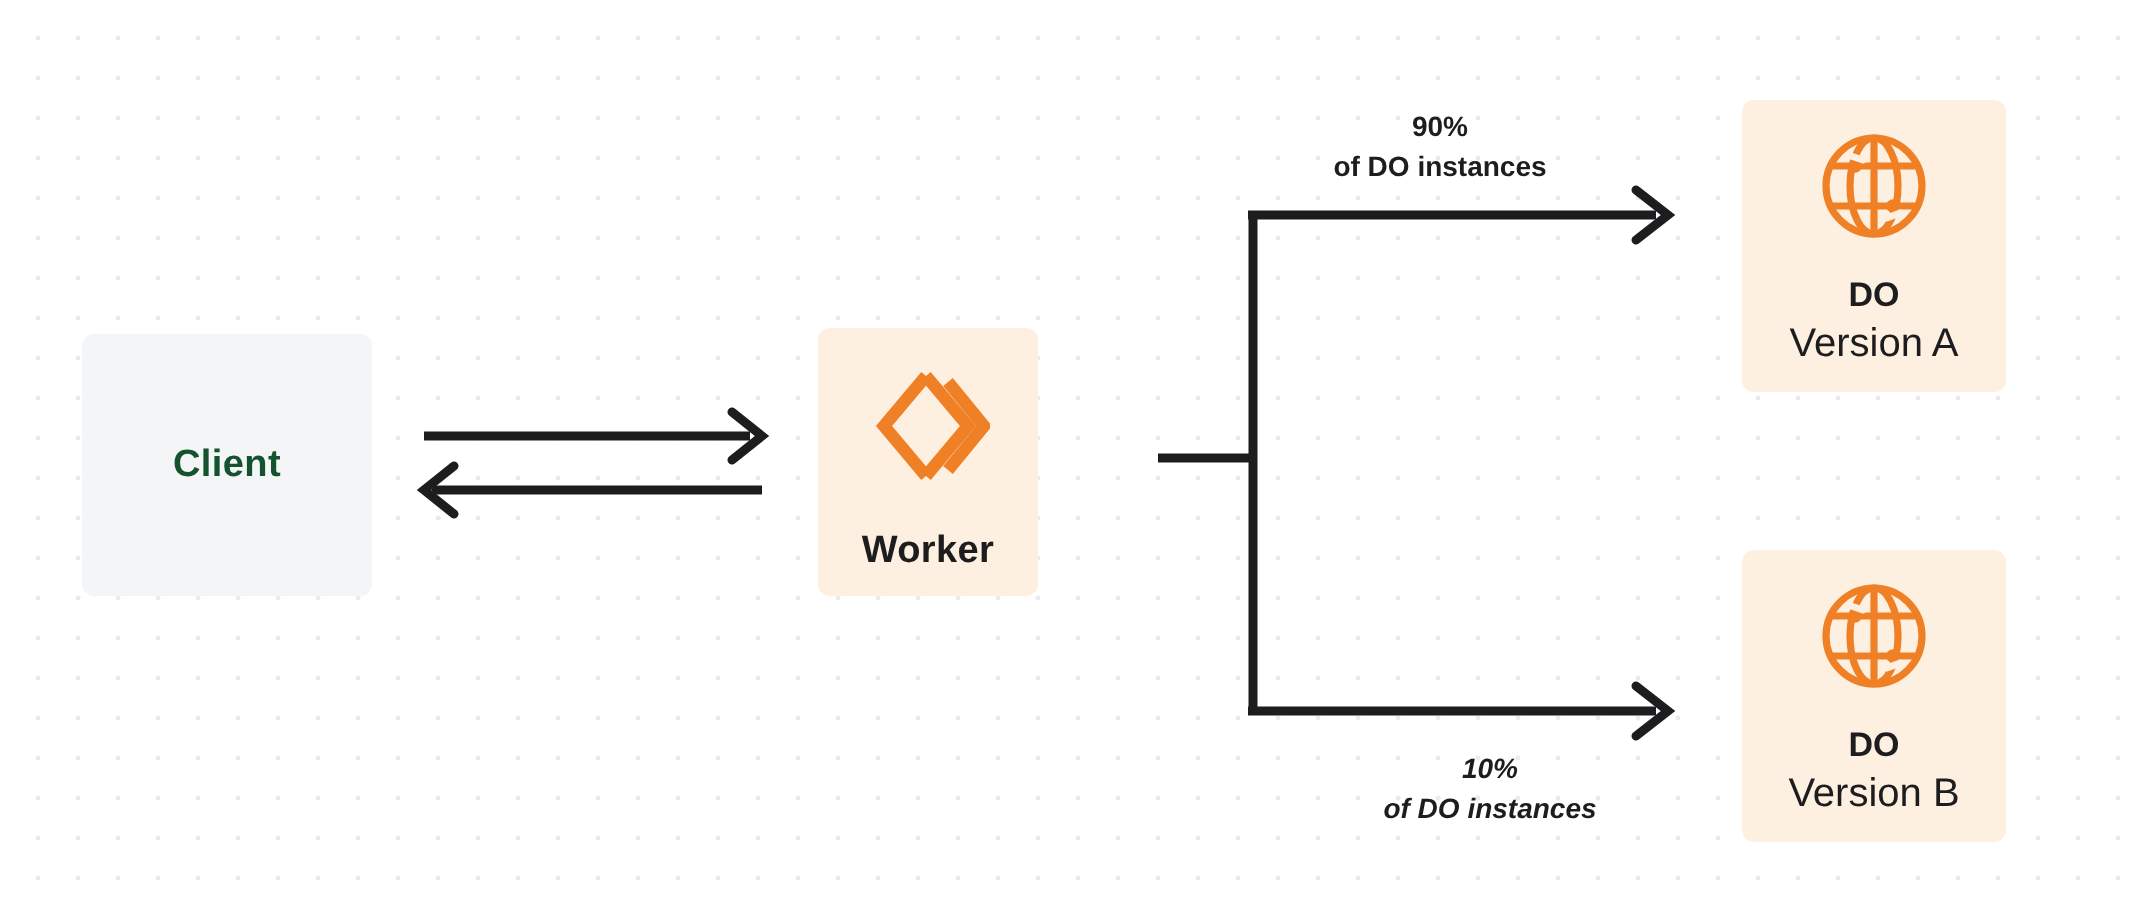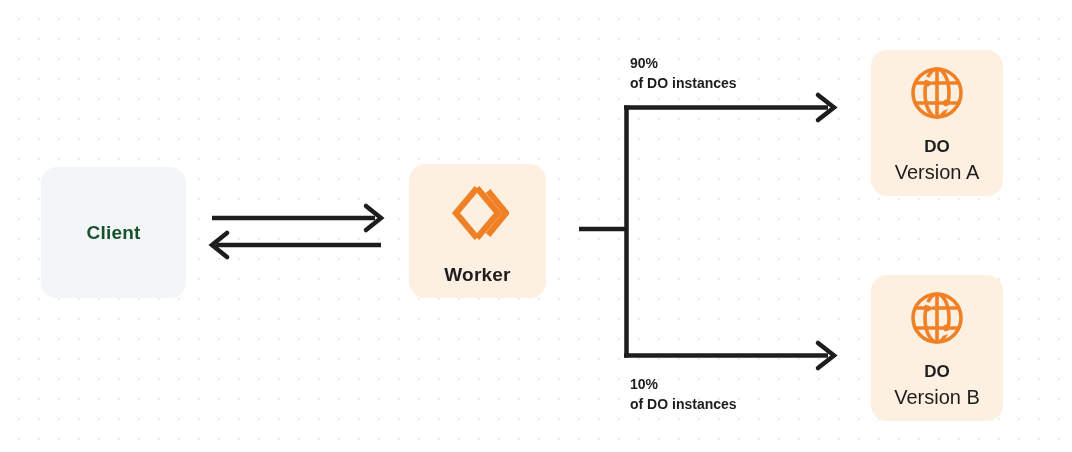--- a/index.html
+++ b/index.html
@@ -23,21 +23,21 @@
     background-position: 9px 9px;
   }
 
   .node {
     position: absolute;
     box-sizing: border-box;
     display: flex;
     flex-direction: column;
     align-items: center;
     justify-content: center;
-    border-radius: 16px;
+    border-radius: 6px;
   }
 
   
   .node-client {
     left: 41px;
     top: 167px;
     width: 145px;
     height: 131px;
     background-color: #f4f5f7;
   }
@@ -45,21 +45,21 @@
     font-size: 19px;
     font-weight: bold;
     color: #14532d;
     letter-spacing: 0.2px;
   }
 
   
   .node-worker {
     left: 409px;
     top: 164px;
-    width: 137px;
+    width: 110px;
     height: 134px;
     background-color: #fdf0e0;
   }
   .worker-icon {
     margin-top: 6px;
     margin-bottom: 16px;
   }
   .worker-label {
     font-size: 19px;
     font-weight: bold;
@@ -99,35 +99,37 @@
     left: 0;
     top: 0;
     width: 1072px;
     height: 452px;
     pointer-events: none;
   }
 
   
   .edge-label {
     position: absolute;
+    text-align: center;
     font-size: 14px;
     font-weight: bold;
     color: #1d1d1f;
     line-height: 1.45;
     white-space: nowrap;
   }
   .edge-label-top {
     left: 630px;
     top: 53px;
     width: 180px;
   }
   .edge-label-bottom {
-    left: 630px;
+    left: 655px;
     top: 374px;
     width: 180px;
+    font-style: italic;
   }
   .edge-pct { display: block; }
   .edge-desc { display: block; }
 </style>
 </head>
 <body>
 
 <div id="diagram">
 
   <svg class="connectors" viewBox="0 0 1072 452" width="1072" height="452" aria-hidden="true">

